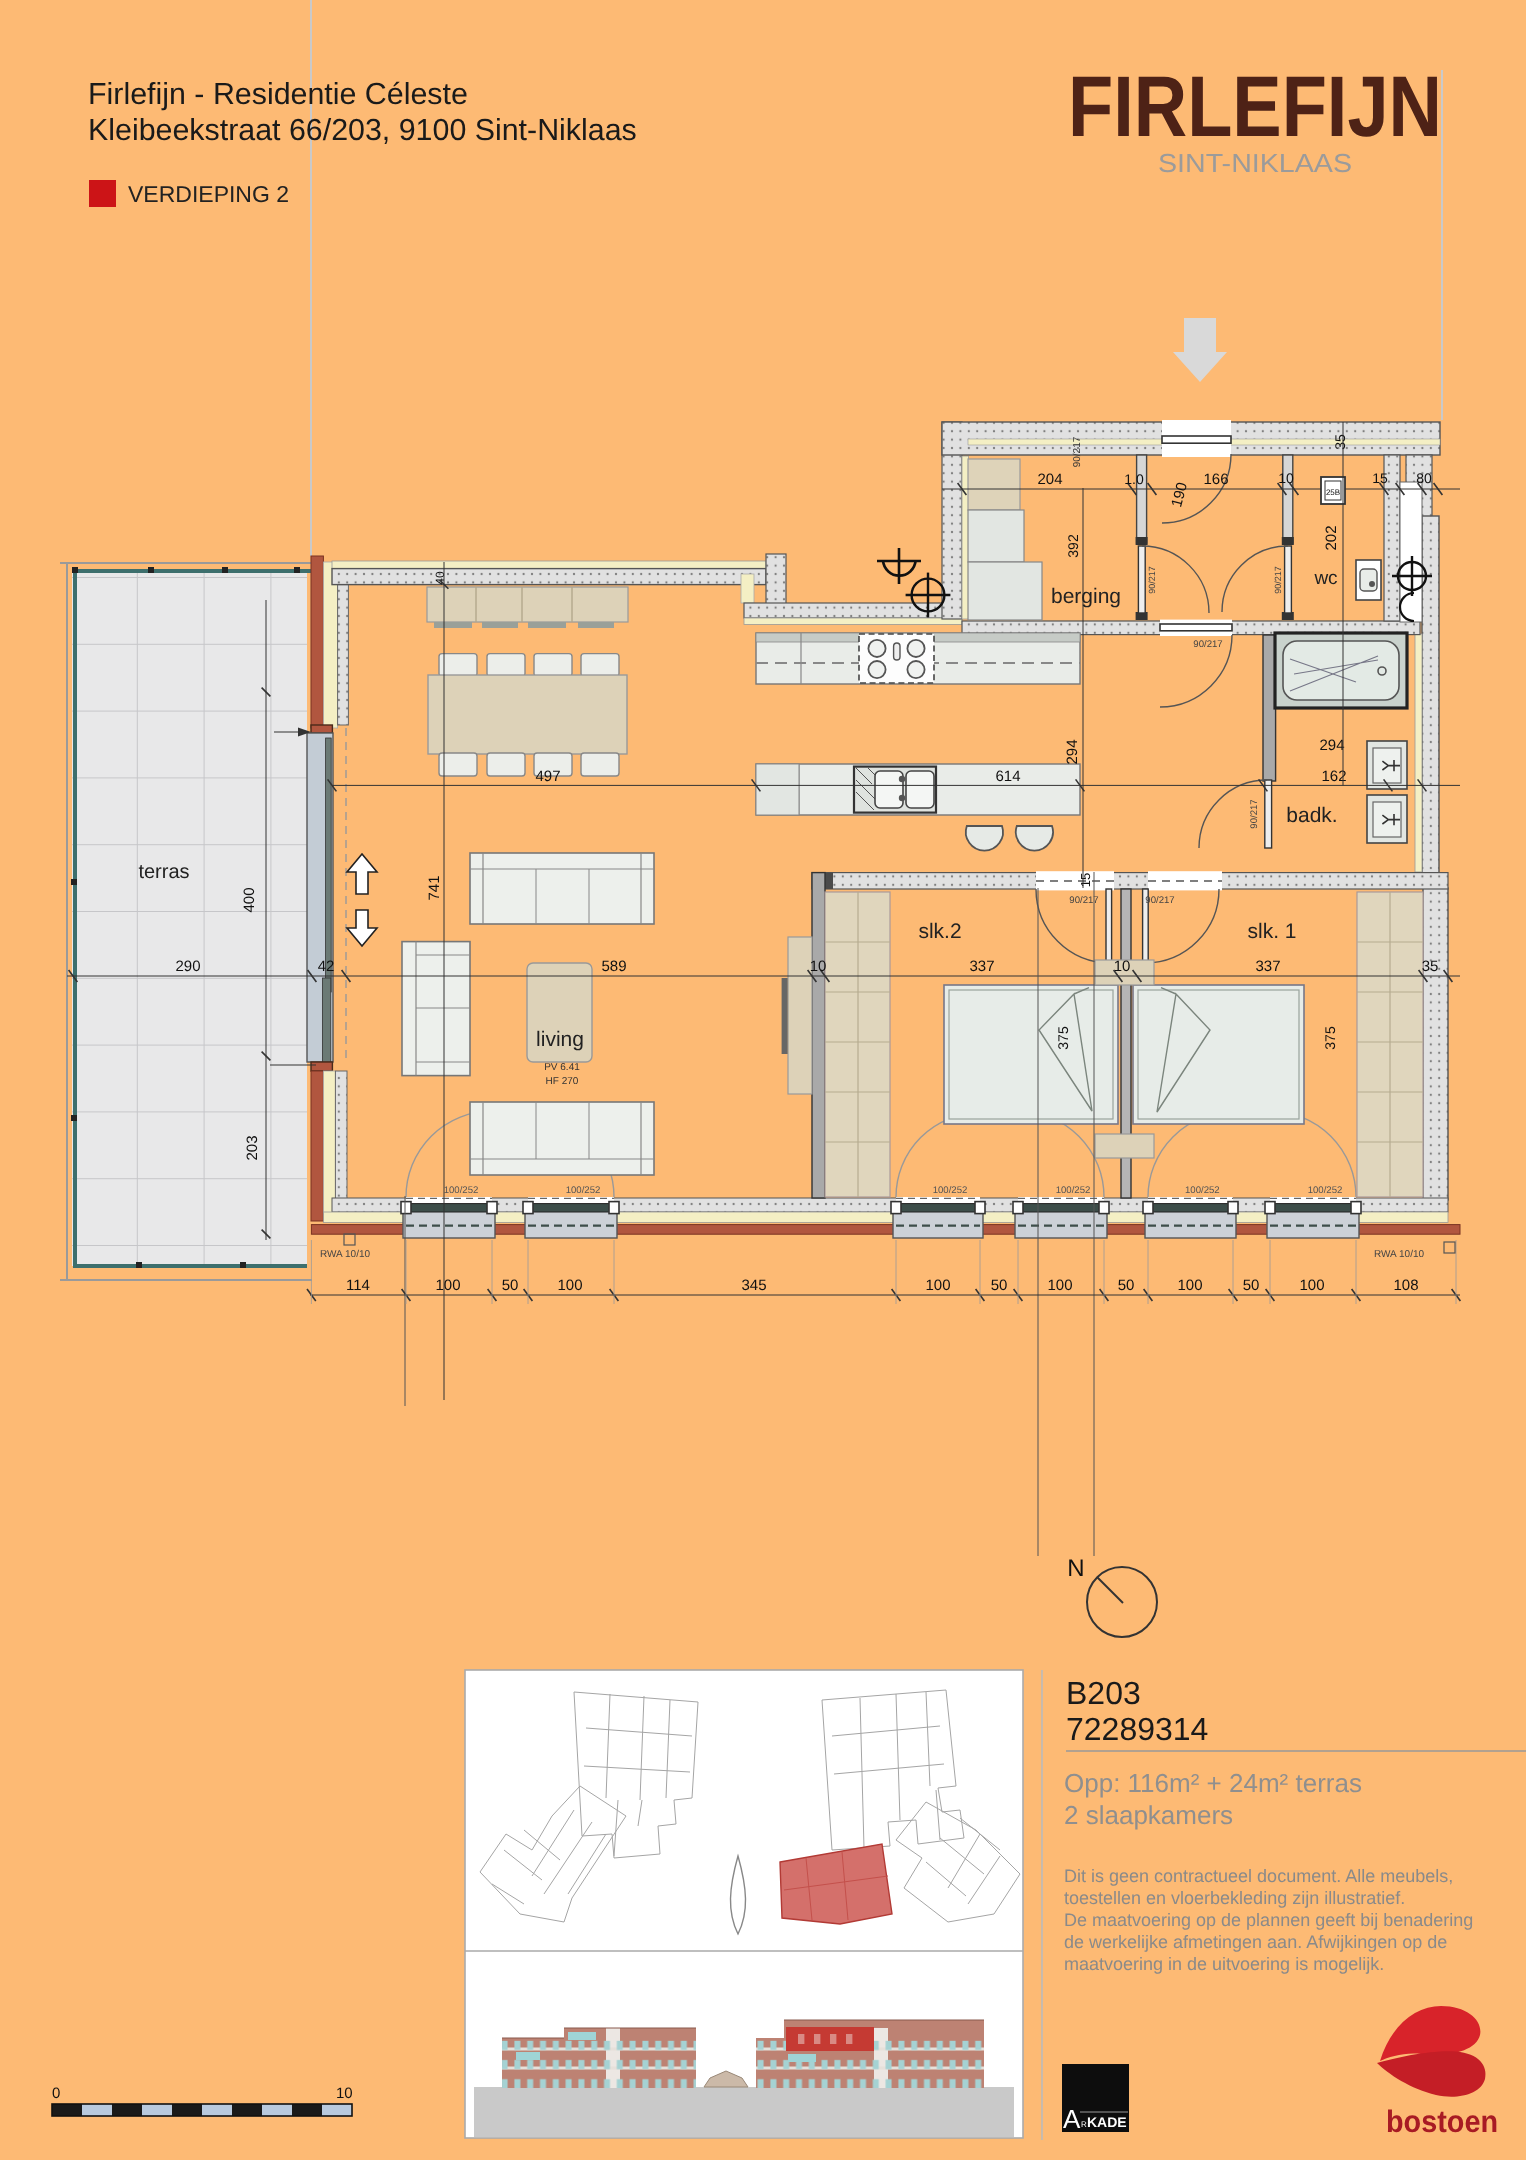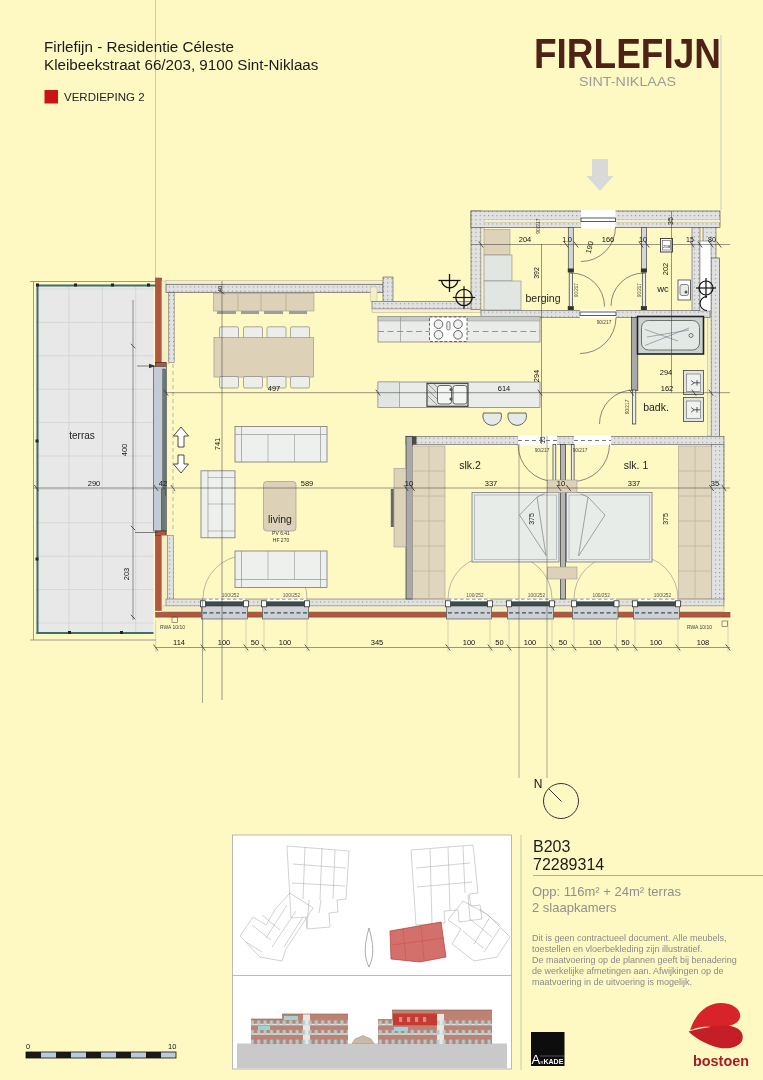--- a/index.html
+++ b/index.html
@@ -1,16 +1,16 @@
 <!DOCTYPE html>
 <html><head><meta charset="utf-8">
 <style>
 html,body{margin:0;padding:0;background:#fff;}
 *{font-family:"Liberation Sans",sans-serif;}
-#page{position:relative;width:763px;height:1080px;background:#fef9c3;overflow:hidden;}
+#page{position:relative;width:763px;height:1080px;background:#fdba74;overflow:hidden;}
 </style></head><body>
 <div id="page">
 <svg width="763" height="1080" viewBox="0 0 763 1080">
 <defs>
 <pattern id="st" patternUnits="userSpaceOnUse" width="4.2" height="4.2">
   <rect width="4.2" height="4.2" fill="#e1e1e1"></rect>
           <circle cx="1.4" cy="1.4" r="0.55" fill="#7d7d7d"></circle>
 </pattern>
 <pattern id="tg" patternUnits="userSpaceOnUse" x="35" y="288.5" width="33.4" height="33.4">
   <rect width="33.4" height="33.4" fill="#e8e8e9"></rect>

